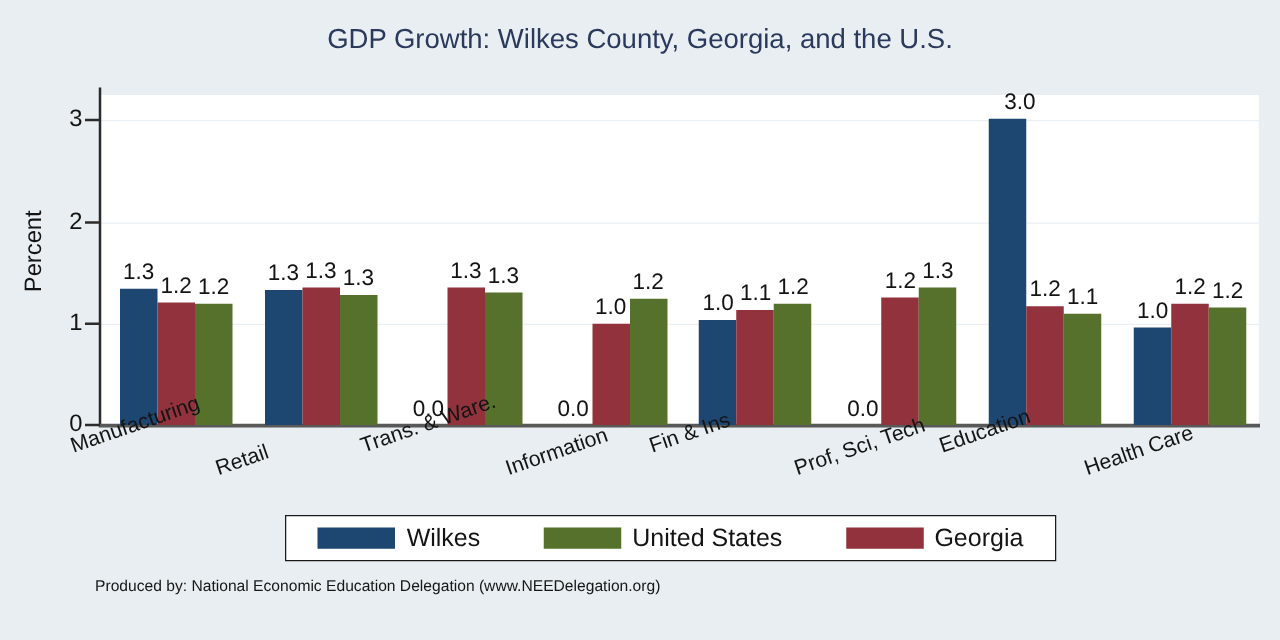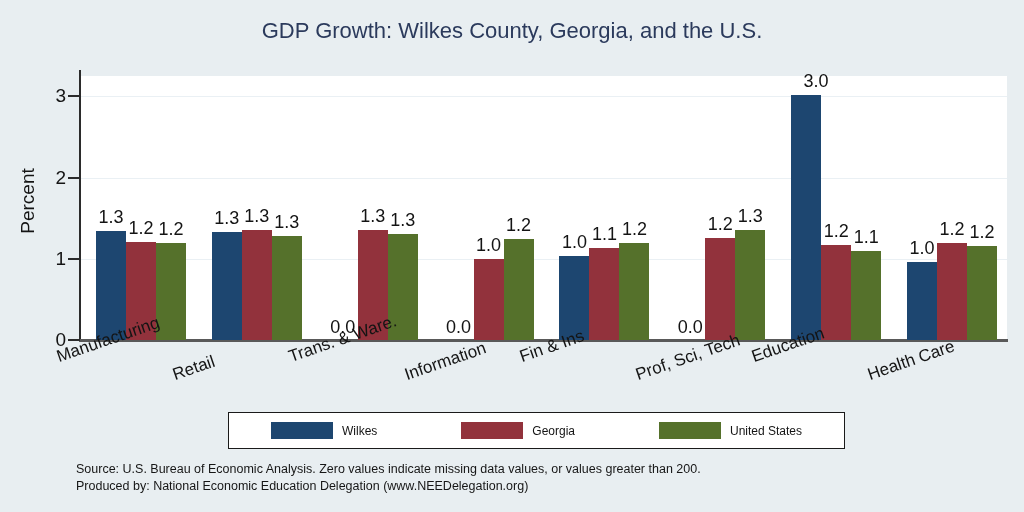--- a/index.html
+++ b/index.html
@@ -144,21 +144,21 @@
     display: flex;
     align-items: center;
     gap: 9px;
   }
   .legend-swatch {
     width: 62px;
     height: 17px;
     display: block;
   }
   .legend-label {
-    font-size: 12px;
+    font-size: 20px;
     color: #141414;
     line-height: 20px;
     white-space: nowrap;
   }
 
   
   .footnote {
     position: absolute;
     left: 76px;
     top: 461px;
@@ -257,27 +257,26 @@
       <div class="cat-label" style="left: 749.188px; top: 348px;">Education</div>
       <div class="cat-label" style="left: 865.062px; top: 366px;">Health Care</div>
     </div>
 
   <div class="legend" id="legend">
       <div class="legend-item">
         <span class="legend-swatch" style="background: rgb(29, 70, 112);"></span>
         <span class="legend-label">Wilkes</span>
       </div>
       <div class="legend-item">
+        <span class="legend-swatch" style="background: rgb(85, 113, 43);"></span>
+        <span class="legend-label">United States</span>
+      </div>
+      <div class="legend-item">
         <span class="legend-swatch" style="background: rgb(146, 50, 60);"></span>
         <span class="legend-label">Georgia</span>
       </div>
-      <div class="legend-item">
-        <span class="legend-swatch" style="background: rgb(85, 113, 43);"></span>
-        <span class="legend-label">United States</span>
-      </div>
     </div>
 
   <div class="footnote">
-    <div>Source: U.S. Bureau of Economic Analysis. Zero values indicate missing data values, or values greater than 200.</div>
     <div>Produced by: National Economic Education Delegation (www.NEEDelegation.org)</div>
   </div>
 
 </div>
 
 </body></html>

